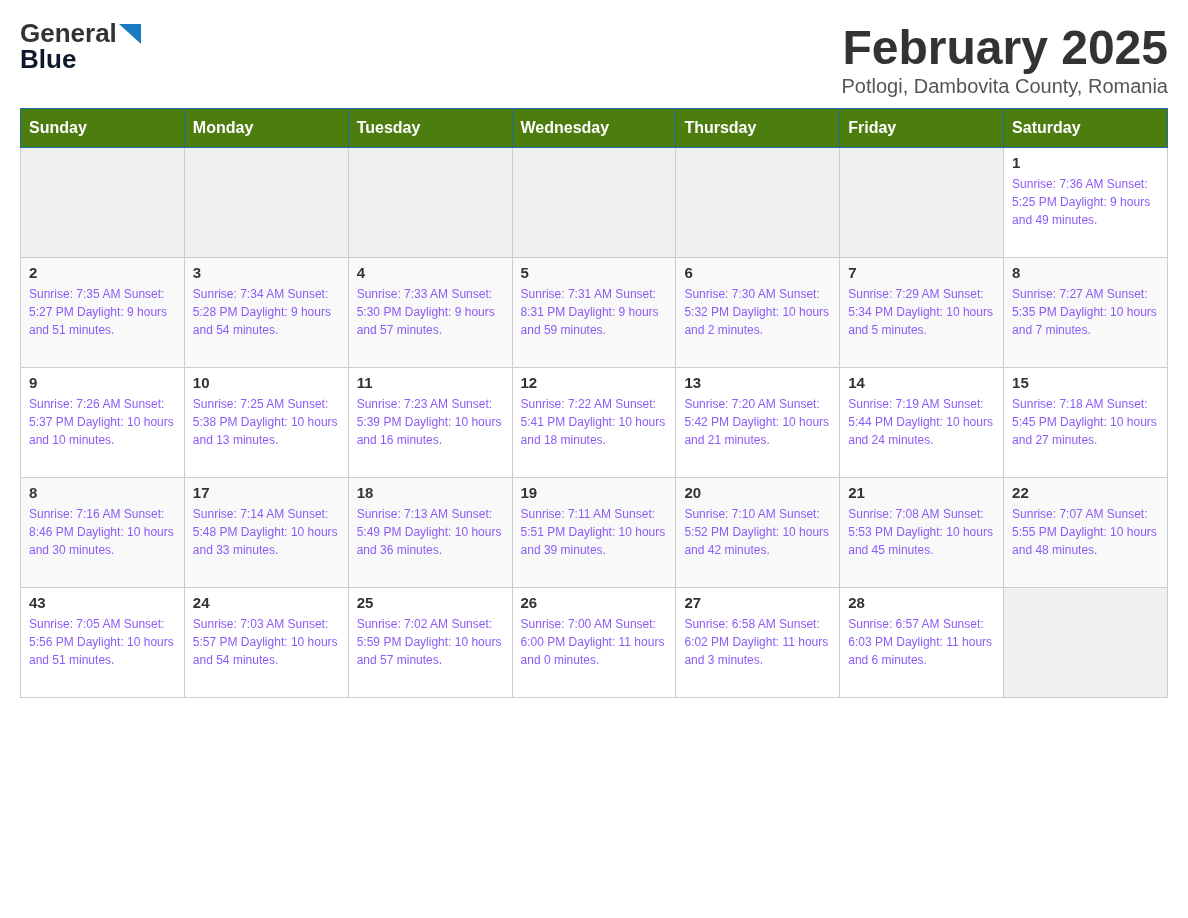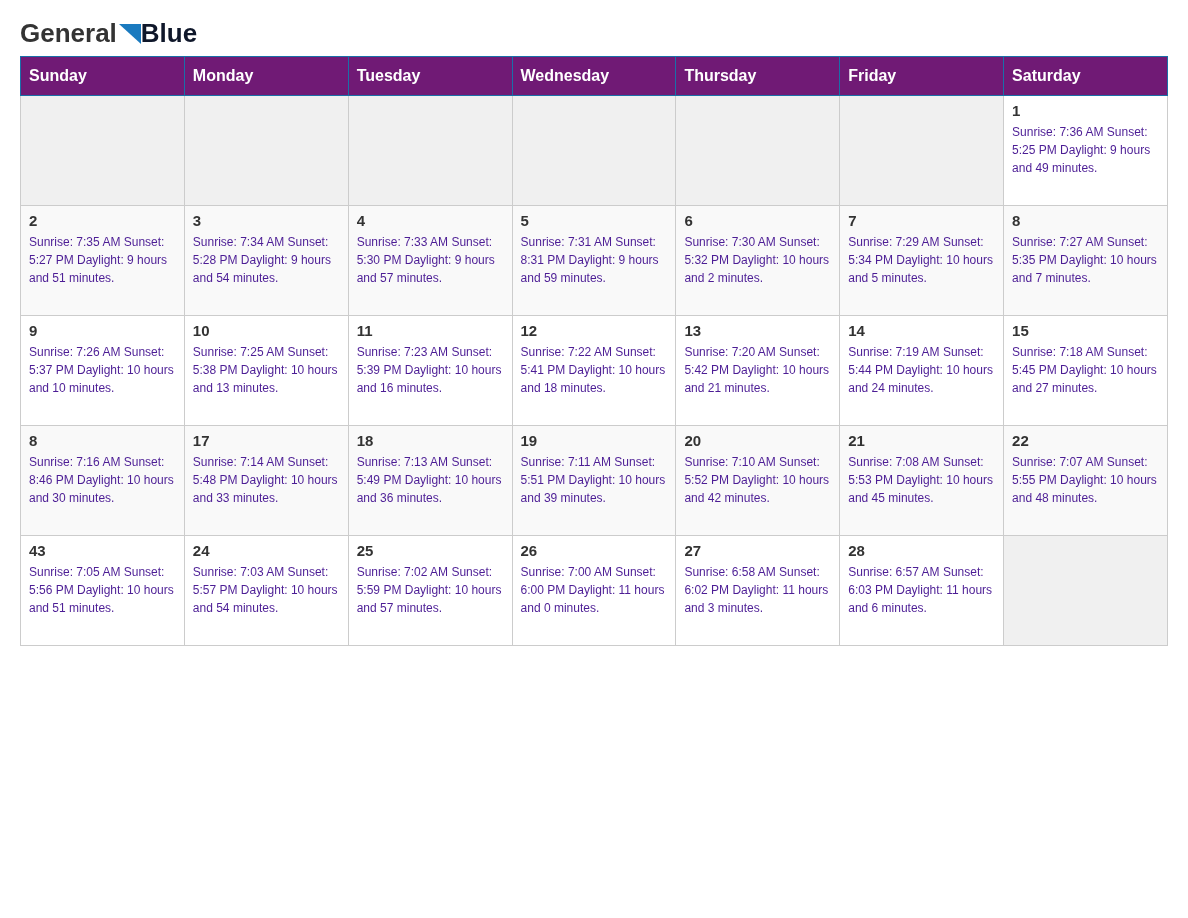--- a/index.html
+++ b/index.html
@@ -11,21 +11,21 @@
       min-height: 918px;
     }
     .header {
       display: flex;
       justify-content: space-between;
       align-items: flex-start;
       margin-bottom: 10px;
     }
     .logo {
       display: flex;
-      flex-direction: row;
+      flex-direction: column;
       align-items: flex-start;
     }
     .logo-general {
       font-size: 26px;
       font-weight: bold;
       color: #333;
       line-height: 1;
     }
     .logo-blue {
       font-size: 26px;
@@ -48,21 +48,21 @@
     .location {
       font-size: 20px;
       color: #555;
     }
     .calendar {
       width: 100%;
       border-collapse: collapse;
       margin-top: 10px;
     }
     .calendar th {
-      background-color: #701a75;
+      background-color: #4d7c0f;
       color: white;
       padding: 10px 8px;
       font-size: 16px;
       font-weight: bold;
       text-align: left;
       border: 1px solid #1a6fa8;
     }
     .calendar td {
       border: 1px solid #ccc;
       vertical-align: top;
@@ -79,21 +79,21 @@
     }
     .day-number {
       font-size: 15px;
       font-weight: bold;
       color: #333;
       display: block;
       margin-bottom: 4px;
     }
     .day-info {
       font-size: 12px;
-      color: #4c1d95;
+      color: #8b5cf6;
       line-height: 1.5;
     }
     .empty-cell {
       background-color: #f0f0f0 !important;
     }
     
     .row-odd td { background-color: #fff; }
     .row-even td { background-color: #f4f4f4; }
     .row-odd td.empty-cell { background-color: #ebebeb; }
   </style>
@@ -105,20 +105,24 @@
     <div class="logo-row">
       <span class="logo-general">General</span>
       <svg width="22" height="20" viewBox="0 0 22 20" style="margin-left:2px; margin-top:2px;">
         <polygon points="0,0 22,0 22,20" fill="#1a7abf"></polygon>
       </svg>
     </div>
     <div class="logo-row">
       <span class="logo-blue">Blue</span>
     </div>
   </div>
+  <div class="title-section">
+    <div class="month-title">February 2025</div>
+    <div class="location">Potlogi, Dambovita County, Romania</div>
+  </div>
 </div>
 
 <table class="calendar">
   <thead>
     <tr>
     <th>Sunday</th>
         <th>Monday</th>
         <th>Tuesday</th>
         <th>Wednesday</th>
         <th>Thursday</th>

